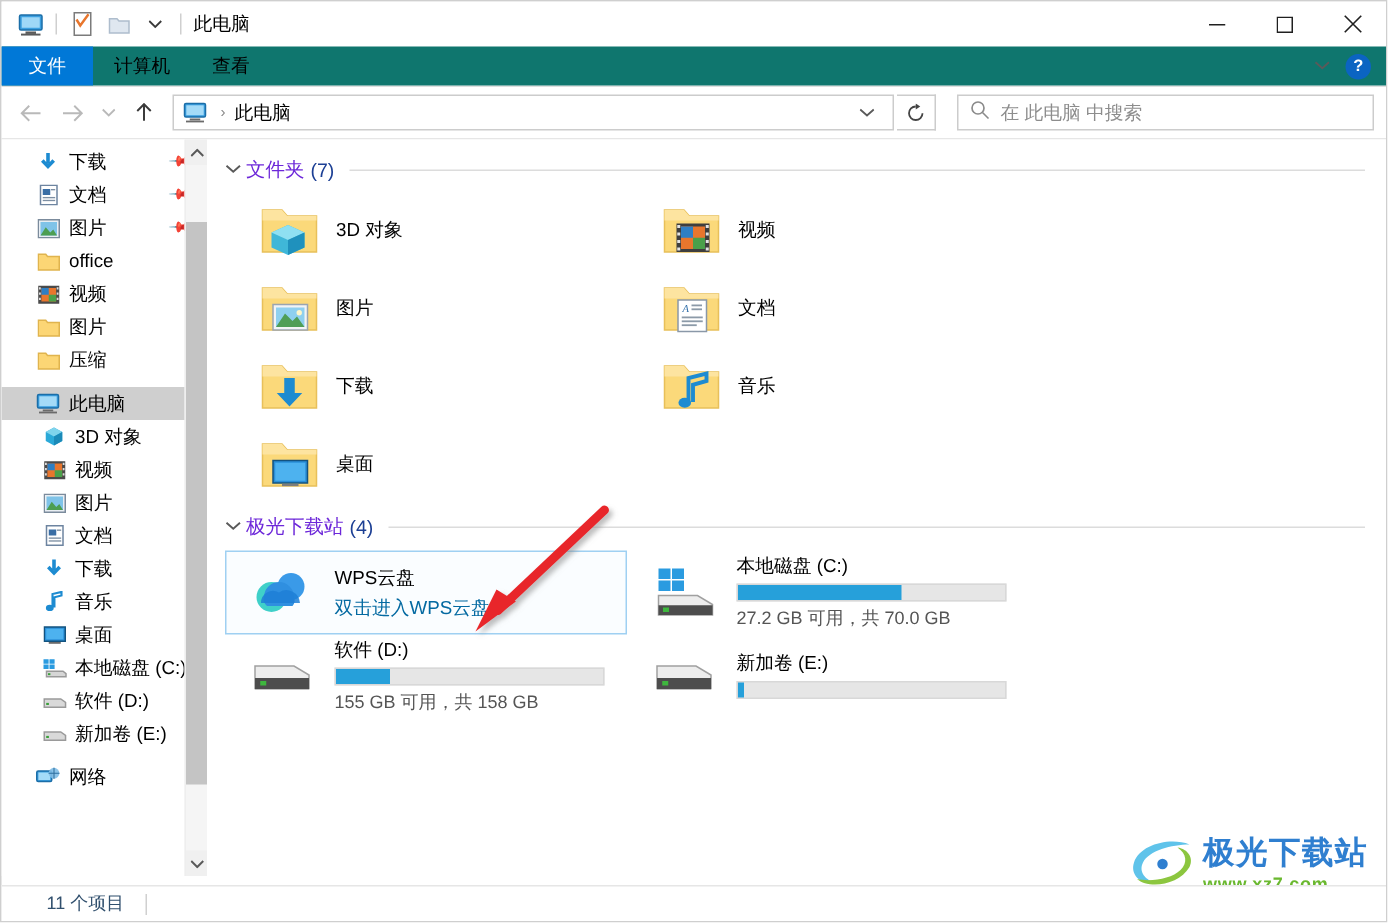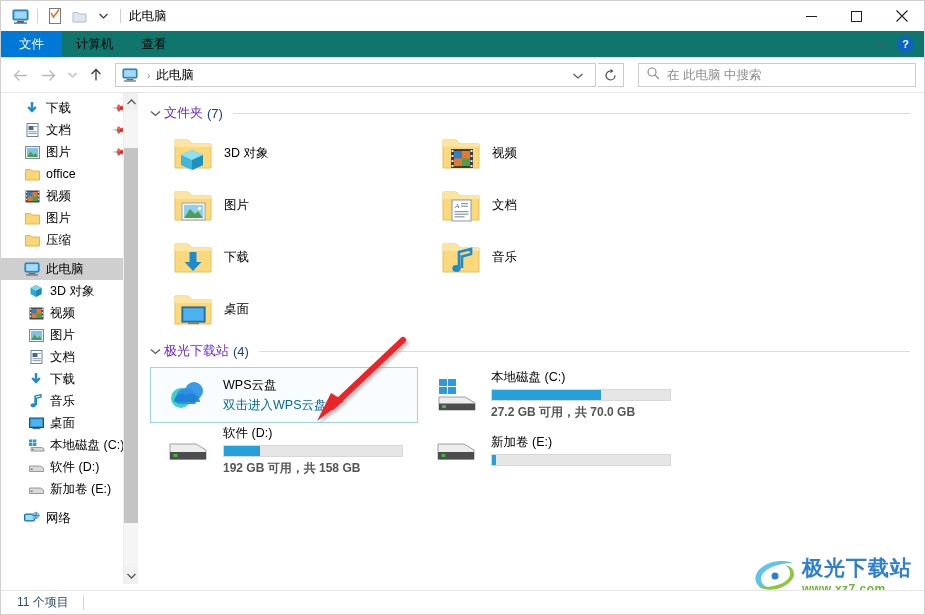--- a/index.html
+++ b/index.html
@@ -77,24 +77,24 @@
 
   .drives { display:flex; flex-wrap:wrap; padding-top:2px; }
   .drive { width:268px; height:56px; display:flex; align-items:center; padding-left:10px; border:1px solid transparent; }
   .drive.selected { border:1px solid #9fd0f2; background:#fafdff; }
   .drive-icon { width:58px; height:44px; display:flex; align-items:center; justify-content:center; flex-shrink:0; margin-right:4px; }
   .drive-info { flex:1; padding-right:14px; }
   .drive-name { font-size:12.5px; color:#000; margin-bottom:3px; }
   .drive-sub { font-size:12.5px; color:#0369a1; }
   .bar-outer { height:12px; background:#e6e6e6; border:1px solid #d8d8d8; margin:2px 0 3px 0; }
   .bar-fill { height:100%; background:#26a0da; }
-  .drive-free { font-size:12px; color:#555;font-weight:bold; }
+  .drive-free { font-size:12px; color:#555; }
 
   
-  .statusbar { position:absolute; left:0; bottom:0; width:925px; height:24px; border-top:1px solid #e6e6e6; display:flex; align-items:center; padding-left:16px; background:#fff; }
+  .statusbar { position:absolute; left:0; bottom:0; width:925px; height:24px; border-top:1px solid #e6e6e6; display:flex; align-items:center; padding-left:30px; background:#fff; }
   .status-text { font-size:12px; color:#31506e; }
   .status-sep { width:1px; height:14px; background:#d0d0d0; margin-left:14px; }
 
   
   .annot { position:absolute; left:0; top:0; pointer-events:none; }
 
   
   .watermark { position:absolute; right:12px; bottom:18px; display:flex; align-items:center; }
   .wm-text { font-size:21px; font-weight:bold; color:#2f7fd0; letter-spacing:1px; }
   .wm-url { font-size:12px; font-weight:bold; color:#6ab82f; letter-spacing:0.5px; }
@@ -641,21 +641,21 @@
               <path d="M5 8 h26 l10 6 v9 H5z" fill="#ededed" stroke="#a0a0a0"></path>
               <path d="M5 16 h36 v7.5 H5z" fill="#4d4d4d"></path>
               <rect x="8.5" y="18" width="4" height="3" fill="#3eb83e"></rect>
             </svg>
           </span>
           <span class="drive-info">
             <div class="drive-name">软件 (D:)</div>
             <div class="bar-outer">
               <div class="bar-fill" style="width:20%"></div>
             </div>
-            <div class="drive-free">192 GB 可用，共 158 GB</div>
+            <div class="drive-free">155 GB 可用，共 158 GB</div>
           </span>
         </div>
 
         <div class="drive">
           <span class="drive-icon">
             <svg width="50" height="30" viewBox="0 0 50 30">
               <path d="M5 8 h26 l10 6 v9 H5z" fill="#ededed" stroke="#a0a0a0"></path>
               <path d="M5 16 h36 v7.5 H5z" fill="#4d4d4d"></path>
               <rect x="8.5" y="18" width="4" height="3" fill="#3eb83e"></rect>
             </svg>

